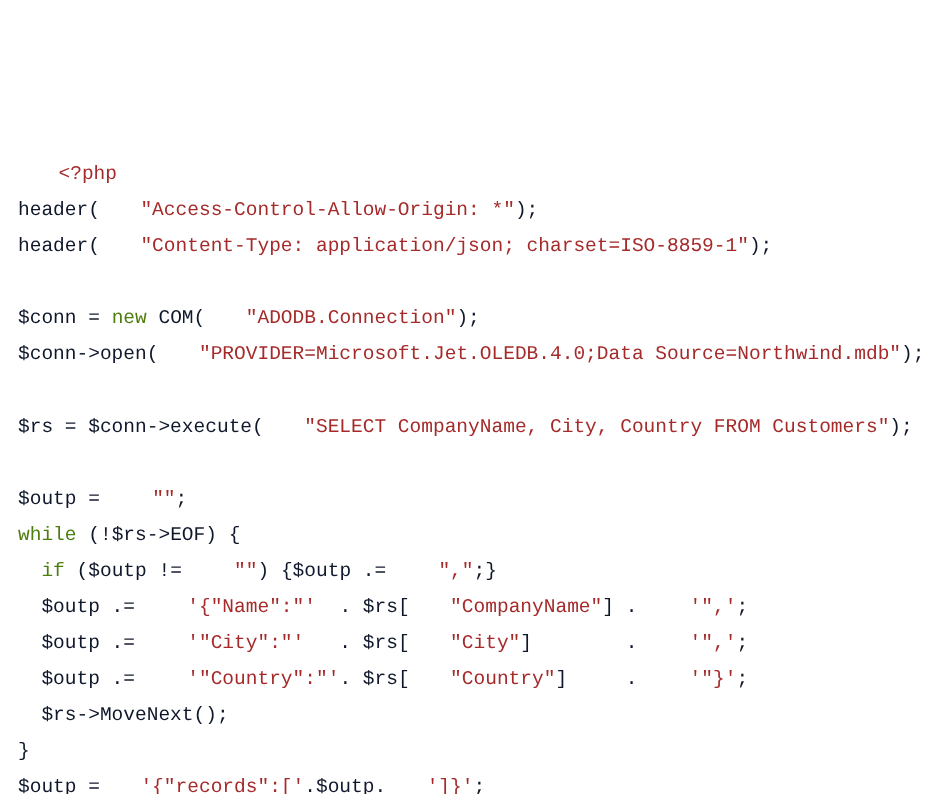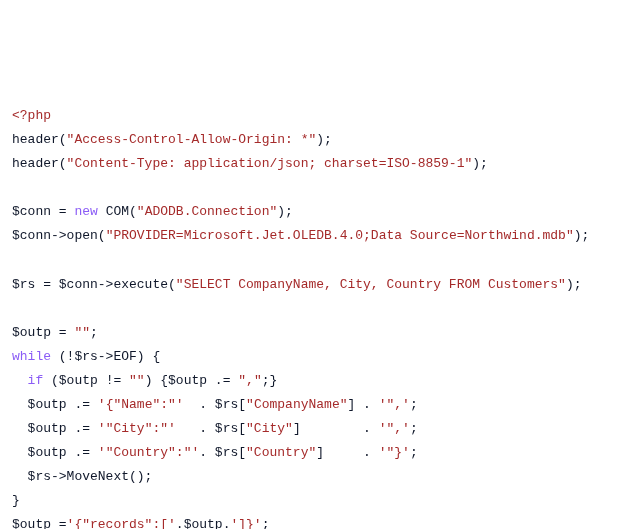--- a/index.html
+++ b/index.html
@@ -13,23 +13,23 @@
       font-size: 13px;
       line-height: 1.85;
       padding: 8px 12px;
       color: #000000;
       white-space: pre;
       width: 619px;
     }
     .code-line {
       display: block;
     }
-    .brown { color: #a52a2a; }
+    .brown { color: #a52a2a; margin-left: 27px; }
     .red { color: #0f172a; }
-    .blue { color: #8b5cf6; }
+    .blue { color: #4d7c0f; }
     .black { color: #000000; }
   </style>
 </head>
 <body>
 
 
 
 <div id="code-container"><span class="code-line"><span class="brown">&lt;?php</span></span><span class="code-line"><span class="red">header(</span><span class="brown">"Access-Control-Allow-Origin: *"</span><span class="red">);</span></span><span class="code-line"><span class="red">header(</span><span class="brown">"Content-Type: application/json; charset=ISO-8859-1"</span><span class="red">);</span></span><span class="code-line">&nbsp;</span><span class="code-line"><span class="red">$conn = </span><span class="blue">new</span><span class="red"> COM(</span><span class="brown">"ADODB.Connection"</span><span class="red">);</span></span><span class="code-line"><span class="red">$conn-&gt;open(</span><span class="brown">"PROVIDER=Microsoft.Jet.OLEDB.4.0;Data Source=Northwind.mdb"</span><span class="red">);</span></span><span class="code-line">&nbsp;</span><span class="code-line"><span class="red">$rs = $conn-&gt;execute(</span><span class="brown">"SELECT CompanyName, City, Country FROM Customers"</span><span class="red">);</span></span><span class="code-line">&nbsp;</span><span class="code-line"><span class="red">$outp = </span><span class="brown">""</span><span class="red">;</span></span><span class="code-line"><span class="blue">while</span><span class="red"> (!$rs-&gt;EOF) {</span></span><span class="code-line"><span class="black">  </span><span class="blue">if</span><span class="red"> ($outp != </span><span class="brown">""</span><span class="red">) {$outp .= </span><span class="brown">","</span><span class="red">;}</span></span><span class="code-line"><span class="red">  $outp .= </span><span class="brown">'{"Name":"'</span><span class="red">  . $rs[</span><span class="brown">"CompanyName"</span><span class="red">] . </span><span class="brown">'",'</span><span class="red">;</span></span><span class="code-line"><span class="red">  $outp .= </span><span class="brown">'"City":"'</span><span class="red">   . $rs[</span><span class="brown">"City"</span><span class="red">]        . </span><span class="brown">'",'</span><span class="red">;</span></span><span class="code-line"><span class="red">  $outp .= </span><span class="brown">'"Country":"'</span><span class="red">. $rs[</span><span class="brown">"Country"</span><span class="red">]     . </span><span class="brown">'"}'</span><span class="red">;</span></span><span class="code-line"><span class="red">  $rs-&gt;MoveNext();</span></span><span class="code-line"><span class="red">}</span></span><span class="code-line"><span class="red">$outp =</span><span class="brown">'{"records":['</span><span class="red">.$outp.</span><span class="brown">']}'</span><span class="red">;</span></span></div>
 
 

